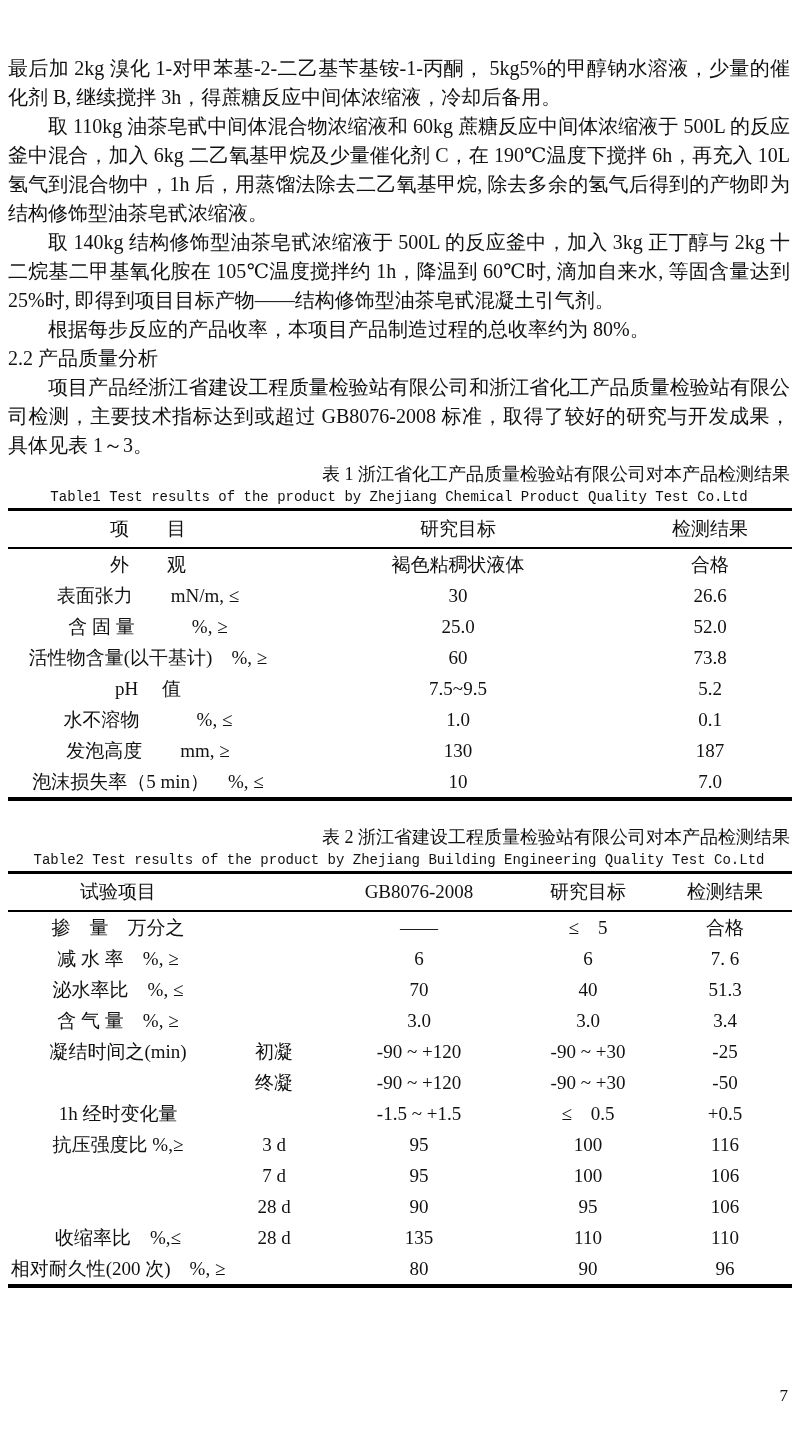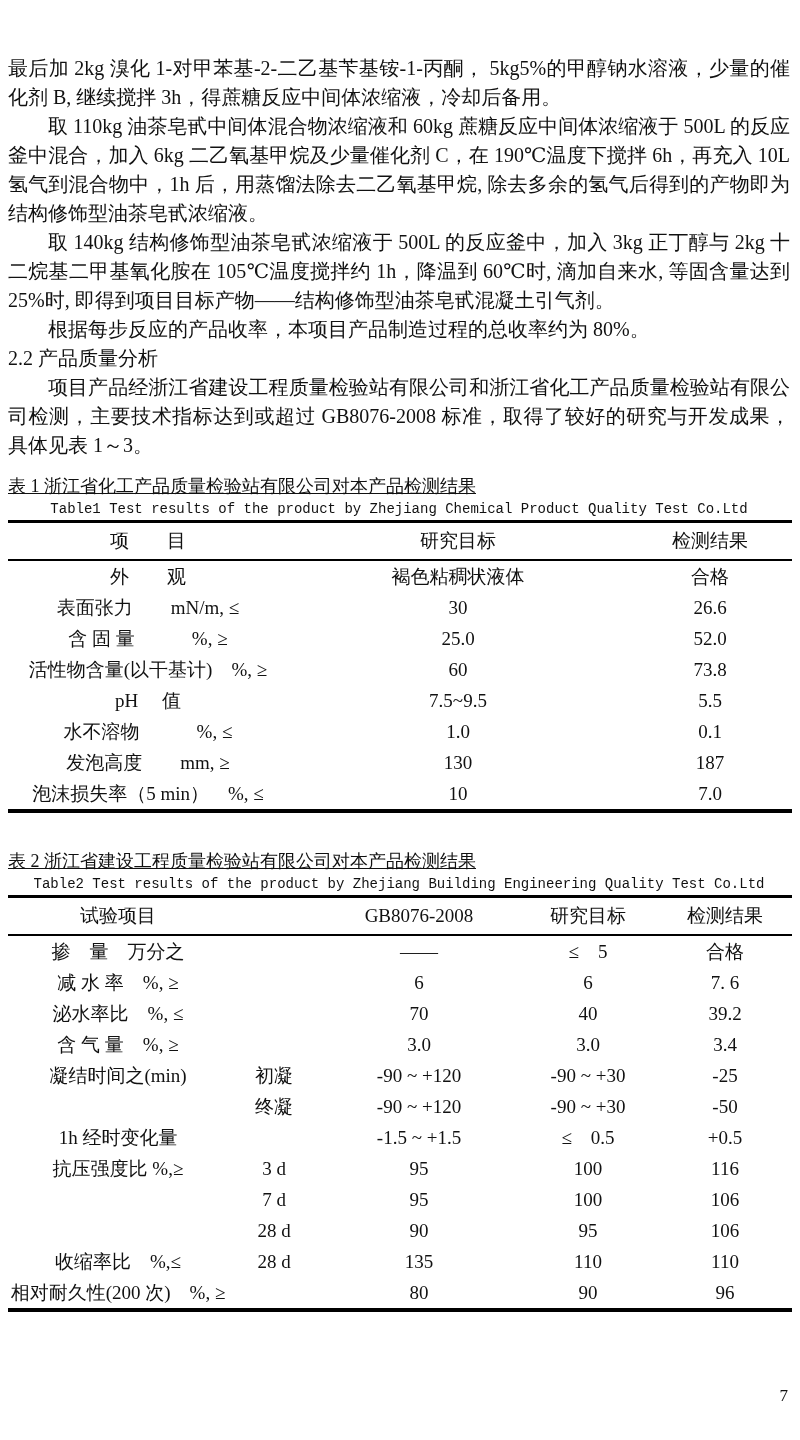--- a/index.html
+++ b/index.html
@@ -9,21 +9,21 @@
     margin:0 auto;
     background:#ffffff;
     color:#111;
     font-family:"Liberation Serif","DejaVu Serif",serif;
     box-sizing:border-box;
     padding:54px 10px 0 8px;
     overflow:hidden;
   }
   p.body-text { margin:0; font-size:20px; line-height:29px; text-align:justify; }
   p.indent { text-indent:2em; }
-  .caption-cn { text-align:left; font-size:18px; line-height:24px; margin:14px 0 0 0;text-decoration:underline; }
+  .caption-cn { text-align:right; font-size:18px; line-height:24px; margin:2px 0 0 0; }
   .caption-en {
     text-align:center;
     font-family:"Liberation Mono","DejaVu Sans Mono",monospace;
     font-size:14px; line-height:20px; margin:1px;
     white-space:nowrap;
   }
   table.paper-table {
     width:784px; margin:0 auto;
     border-collapse:collapse; table-layout:fixed;
     border-top:3px solid #000;
@@ -95,21 +95,21 @@
           <td class="c2">52.0</td>
         </tr>
         <tr>
           <td class="c0">活性物含量(以干基计)　%, ≥</td>
           <td class="c1">60</td>
           <td class="c2">73.8</td>
         </tr>
         <tr>
           <td class="c0">pH　 值</td>
           <td class="c1">7.5~9.5</td>
-          <td class="c2">5.5</td>
+          <td class="c2">5.2</td>
         </tr>
         <tr>
           <td class="c0">水不溶物　　　%, ≤</td>
           <td class="c1">1.0</td>
           <td class="c2">0.1</td>
         </tr>
         <tr>
           <td class="c0">发泡高度　　mm, ≥</td>
           <td class="c1">130</td>
           <td class="c2">187</td>
@@ -150,21 +150,21 @@
           <td class="c1"></td>
           <td class="c2">6</td>
           <td class="c3">6</td>
           <td class="c4">7. 6</td>
         </tr>
         <tr>
           <td class="c0">泌水率比　%, ≤</td>
           <td class="c1"></td>
           <td class="c2">70</td>
           <td class="c3">40</td>
-          <td class="c4">39.2</td>
+          <td class="c4">51.3</td>
         </tr>
         <tr>
           <td class="c0">含 气 量　%, ≥</td>
           <td class="c1"></td>
           <td class="c2">3.0</td>
           <td class="c3">3.0</td>
           <td class="c4">3.4</td>
         </tr>
         <tr>
           <td class="c0">凝结时间之(min)</td>

